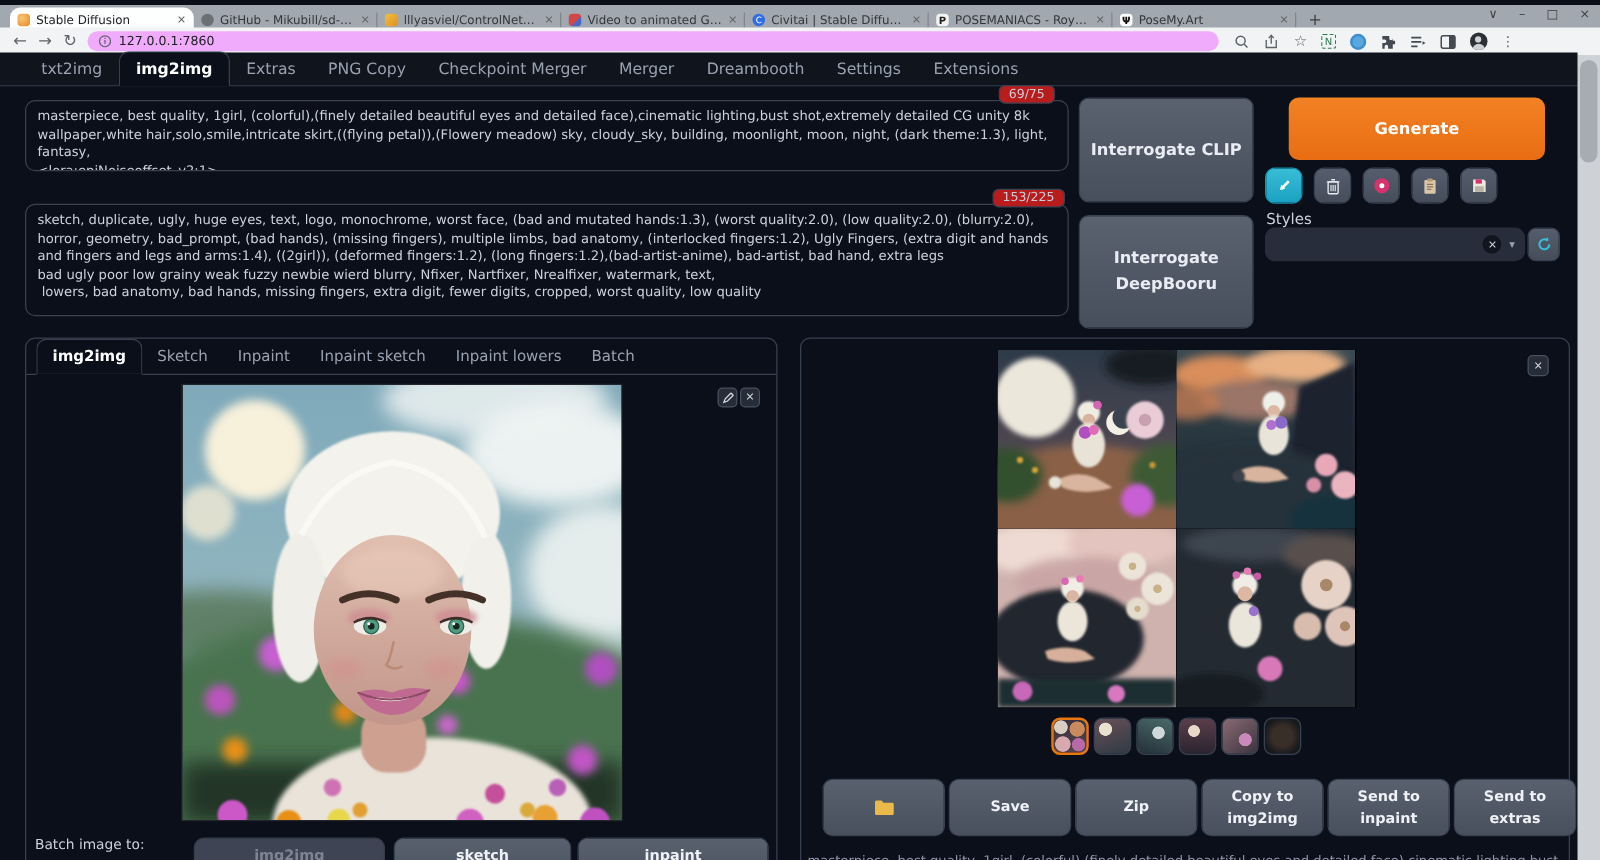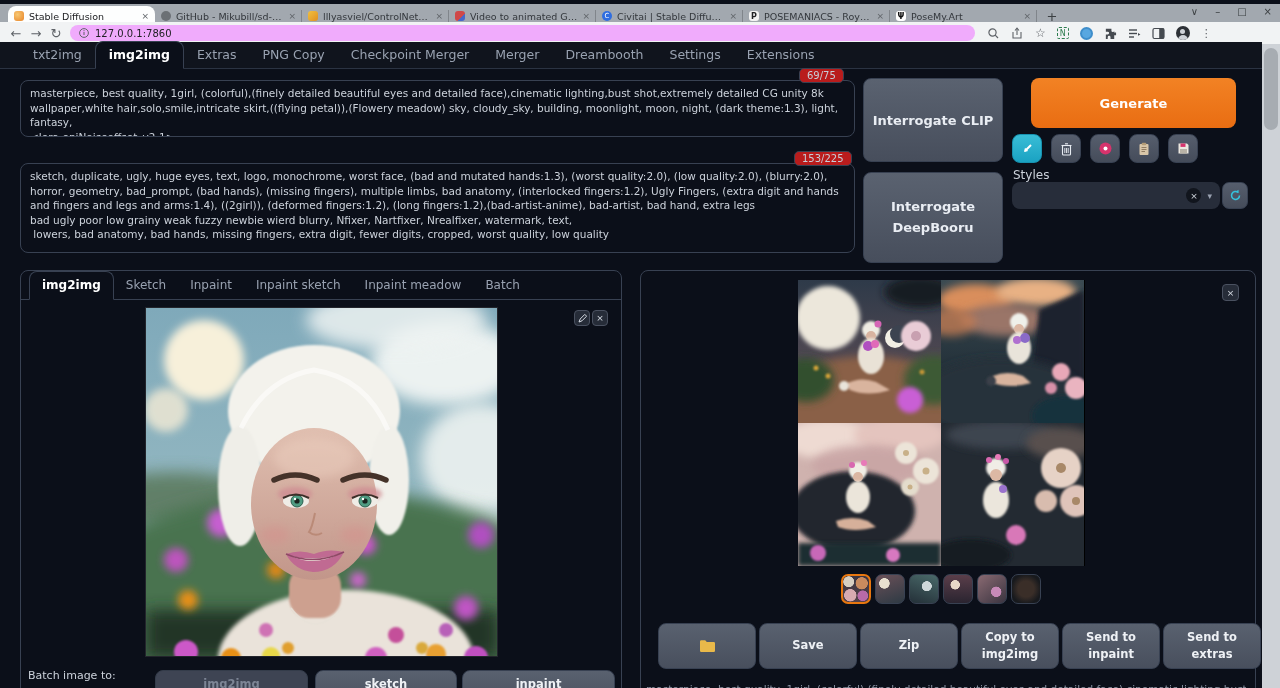--- a/index.html
+++ b/index.html
@@ -280,21 +280,21 @@
         <path d="M9.5 0.8 l0.1 3.2 -3 -1.2 Z" fill="#35c3dc"></path>
       </svg>
   </div>
 
   <div class="lpanel">
     <div class="subtabs">
       <div class="stab active">img2img</div>
       <div class="stab">Sketch</div>
       <div class="stab">Inpaint</div>
       <div class="stab">Inpaint sketch</div>
-      <div class="stab">Inpaint meadow</div>
+      <div class="stab">Inpaint lowers</div>
       <div class="stab">Batch</div>
     </div>
   </div>
 
   <div class="preview">
     <svg width="353" height="350" viewBox="0 0 353 350">
       <rect width="353" height="350" fill="url(#sky)"></rect>
       <circle cx="58" cy="52" r="40" fill="#f7f0da" filter="url(#b4)"></circle>
       <circle cx="20" cy="102" r="22" fill="#eee8d4" opacity="0.85" filter="url(#b4)"></circle>
       <ellipse cx="300" cy="55" rx="75" ry="42" fill="#f2f6f4" opacity="0.95" filter="url(#b8)"></ellipse>

